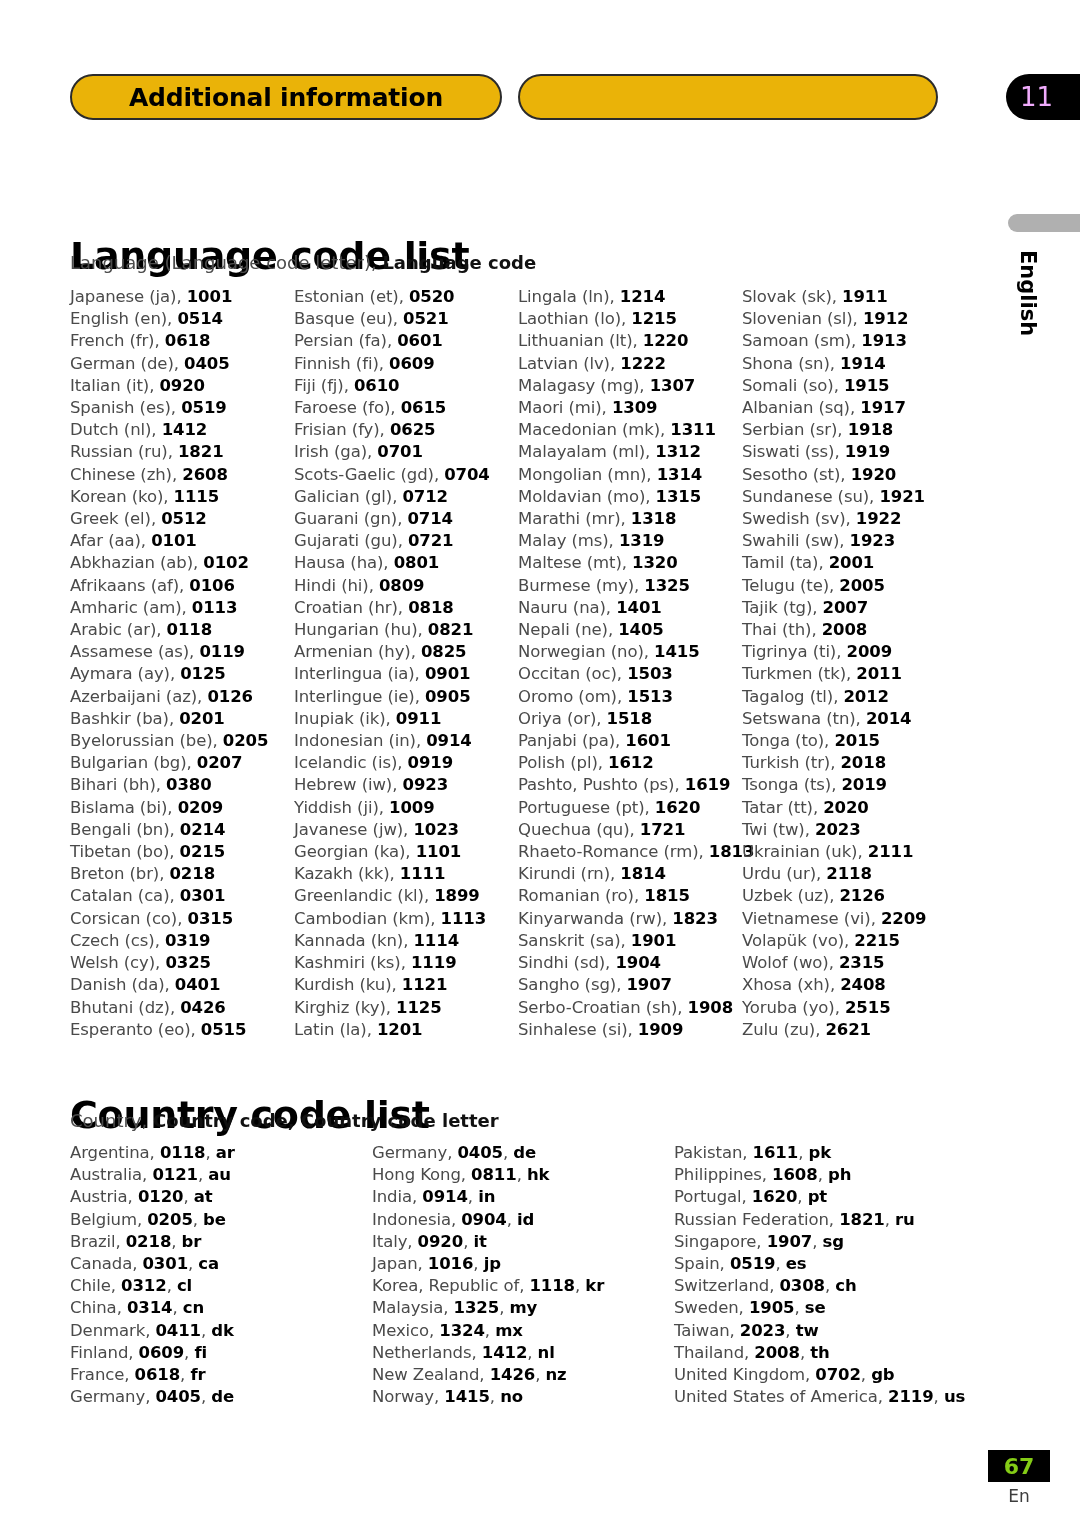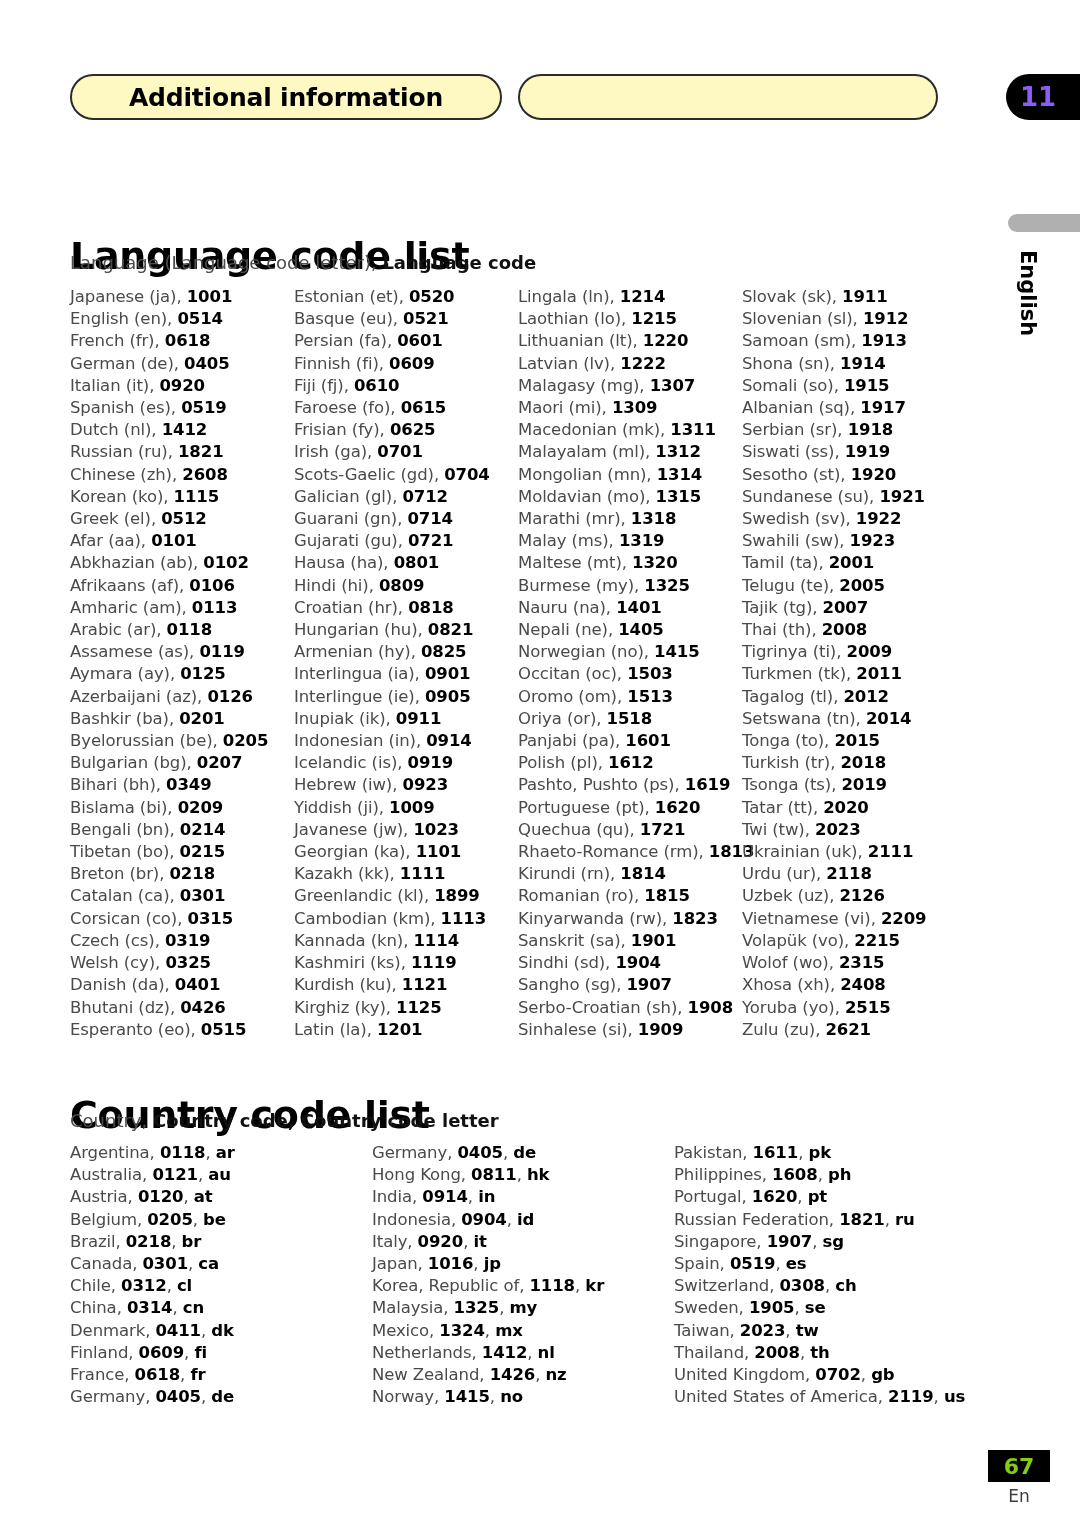--- a/index.html
+++ b/index.html
@@ -21,21 +21,21 @@
   .header {
     position: absolute;
     left: 0; top: 0;
     width: 1080px;
     height: 140px;
   }
   .pill {
     position: absolute;
     border: 2px solid #2b2b2b;
     border-radius: 40px;
-    background: #fef9c3;
+    background: #eab308;
     height: 46px;
     display: flex;
     align-items: center;
     justify-content: center;
   }
   .pill-left {
     left: 70px;
     top: 74px;
     width: 432px;
   }
@@ -57,23 +57,23 @@
     width: 86px;
     height: 46px;
     background: #000000;
     border-radius: 23px 0 0 23px;
     display: flex;
     align-items: center;
     justify-content: flex-start;
     padding-left: 14px;
   }
   .chapter-badge span {
-    color: #8b5cf6;
+    color: #f0abfc;
     font-size: 26px;
-    font-weight: bold;
+    font-weight: normal;
   }
 
   
   .side-bar-grey {
     position: absolute;
     left: 1008px;
     top: 214px;
     width: 80px;
     height: 18px;
     background: #b0b0b0;
@@ -223,21 +223,21 @@
       <div class="code-line"><span>Abkhazian (ab), </span><b>0102</b></div>
       <div class="code-line"><span>Afrikaans (af), </span><b>0106</b></div>
       <div class="code-line"><span>Amharic (am), </span><b>0113</b></div>
       <div class="code-line"><span>Arabic (ar), </span><b>0118</b></div>
       <div class="code-line"><span>Assamese (as), </span><b>0119</b></div>
       <div class="code-line"><span>Aymara (ay), </span><b>0125</b></div>
       <div class="code-line"><span>Azerbaijani (az), </span><b>0126</b></div>
       <div class="code-line"><span>Bashkir (ba), </span><b>0201</b></div>
       <div class="code-line"><span>Byelorussian (be), </span><b>0205</b></div>
       <div class="code-line"><span>Bulgarian (bg), </span><b>0207</b></div>
-      <div class="code-line"><span>Bihari (bh), </span><b>0349</b></div>
+      <div class="code-line"><span>Bihari (bh), </span><b>0380</b></div>
       <div class="code-line"><span>Bislama (bi), </span><b>0209</b></div>
       <div class="code-line"><span>Bengali (bn), </span><b>0214</b></div>
       <div class="code-line"><span>Tibetan (bo), </span><b>0215</b></div>
       <div class="code-line"><span>Breton (br), </span><b>0218</b></div>
       <div class="code-line"><span>Catalan (ca), </span><b>0301</b></div>
       <div class="code-line"><span>Corsican (co), </span><b>0315</b></div>
       <div class="code-line"><span>Czech (cs), </span><b>0319</b></div>
       <div class="code-line"><span>Welsh (cy), </span><b>0325</b></div>
       <div class="code-line"><span>Danish (da), </span><b>0401</b></div>
       <div class="code-line"><span>Bhutani (dz), </span><b>0426</b></div>

